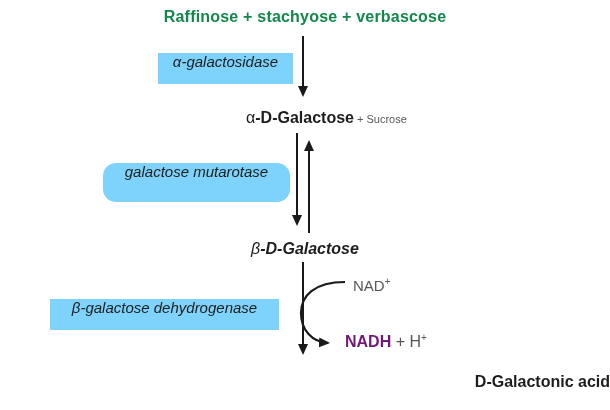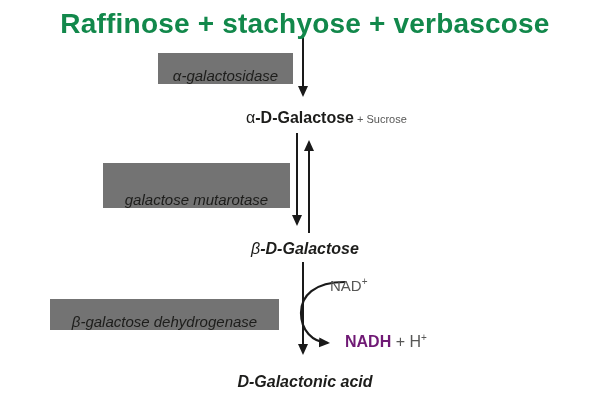--- a/index.html
+++ b/index.html
@@ -7,43 +7,43 @@
     position:relative;
     width:610px;height:410px;
     background:#ffffff;
     font-family:"Liberation Sans", sans-serif;
     overflow:hidden;
   }
   .abs{position:absolute;}
   .title{
     left:0;right:0;top:8px;
     text-align:center;
-    font-size:28px;font-weight:bold;
+    font-size:16px;font-weight:bold;
     color:#12884B;
     letter-spacing:0.2px;
   }
   .enzyme-box{
-    background:#737373;
+    background:#7dd3fc;
     color:#1D1D1B;
     font-style:italic;
     font-size:15px;
-    display:flex;align-items:flex-end;justify-content:center;
+    display:flex;align-items:flex-start;justify-content:center;
     box-sizing:border-box;
   }
   #enzyme-box-1{left:158px;top:53px;width:135px;height:31px;}
-  #enzyme-box-2{left:103px;top:163px;width:187px;height:45px;}
+  #enzyme-box-2{left:103px;top:163px;width:187px;height:39px;border-radius:13px;}
   #enzyme-box-3{left:50px;top:299px;width:229px;height:31px;}
   .compound{color:#1D1D1B;font-size:16px;font-weight:bold;white-space:nowrap;}
   .greek{font-weight:normal;}
   .byproduct{color:#575756;font-weight:normal;font-size:11px;}
   #compound-alpha{left:246px;top:109px;}
   #compound-beta{left:0;right:0;top:240px;text-align:center;font-style:italic;}
-  #compound-final{left:0;right:0;top:373px;text-align:center;font-style:italic;}
+  #compound-final{left:0;right:0;top:373px;text-align:right;}
   .cofactor{font-size:15px;color:#575756;white-space:nowrap;}
-  #nad-label{left:330px;top:276px;}
+  #nad-label{left:353px;top:276px;}
   #nadh-label{left:345px;top:332px;font-size:16px;}
   .nadh-main{color:#701a75;font-weight:bold;text-align:center;}
   sup{font-size:10px;}
   svg{position:absolute;left:0;top:0;}
 </style>
 </head>
 <body>
 
 <div id="canvas">
 

